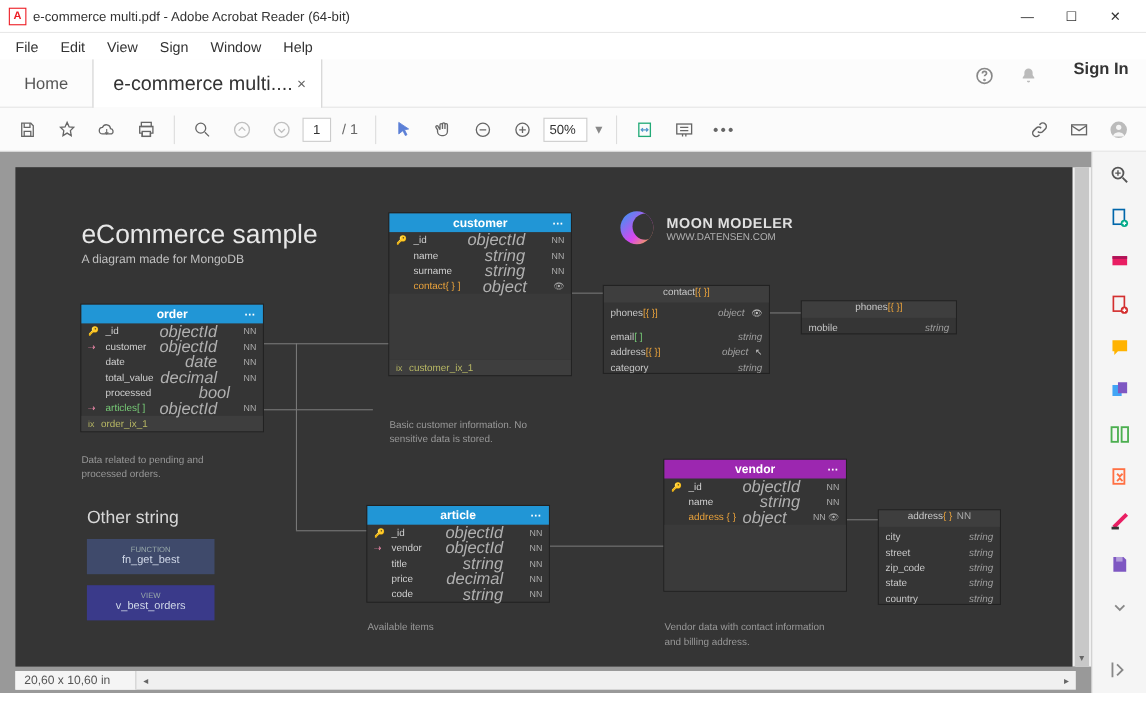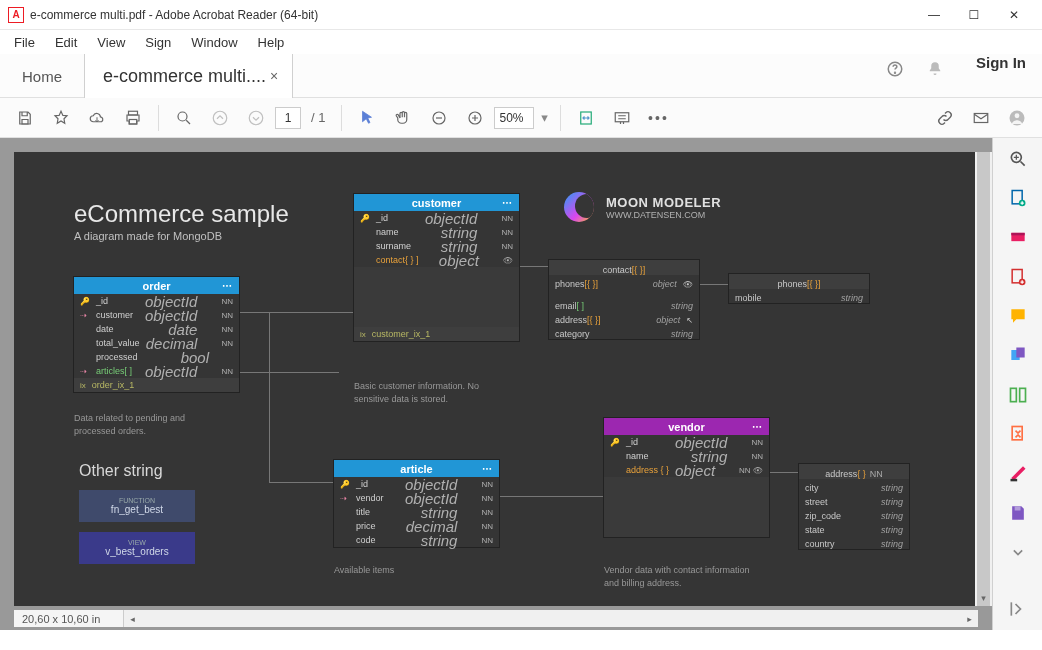--- a/index.html
+++ b/index.html
@@ -81,21 +81,21 @@
 .caption{position:absolute;font-size:9px;color:#989898;line-height:1.4}
 
 .subhead{position:absolute;left:65px;top:310px;font-size:16px;color:#d8d8d8}
 .objbtn{position:absolute;background:#3f4a6b;width:116px;height:32px;display:flex;flex-direction:column;align-items:center;justify-content:center;color:#c8c8c8}
 .objbtn.view{background:#3a3a8a}
 .objbtn .ot{font-size:7px;color:#9aa}
 .objbtn .on{font-size:10px;color:#d0d8e8}
 
 
 .nested{position:absolute;background:#353535;font-size:9px;color:#c8c8c8;box-shadow:0 0 0 1px #222}
-.nested .nhead{height:15px;display:flex;align-items:flex-end;justify-content:center;background:#3e3e3e;font-size:9px}
+.nested .nhead{height:15px;display:flex;align-items:flex-start;justify-content:center;background:#3e3e3e;font-size:9px}
 .nested .nrow{display:flex;height:14px;align-items:flex-end;padding:0 6px}
 .nested .nrow .nn1{flex:1;font-size:9px}
 .nested .nrow .nt{font-style:italic;font-size:9px;color:#a0a0a0}
 
 
 .conn{position:absolute;border-top:1px solid #777}
 .conn.v{border-top:none;border-left:1px solid #777}
 
 svg.icon18{width:18px;height:18px}
 </style>

